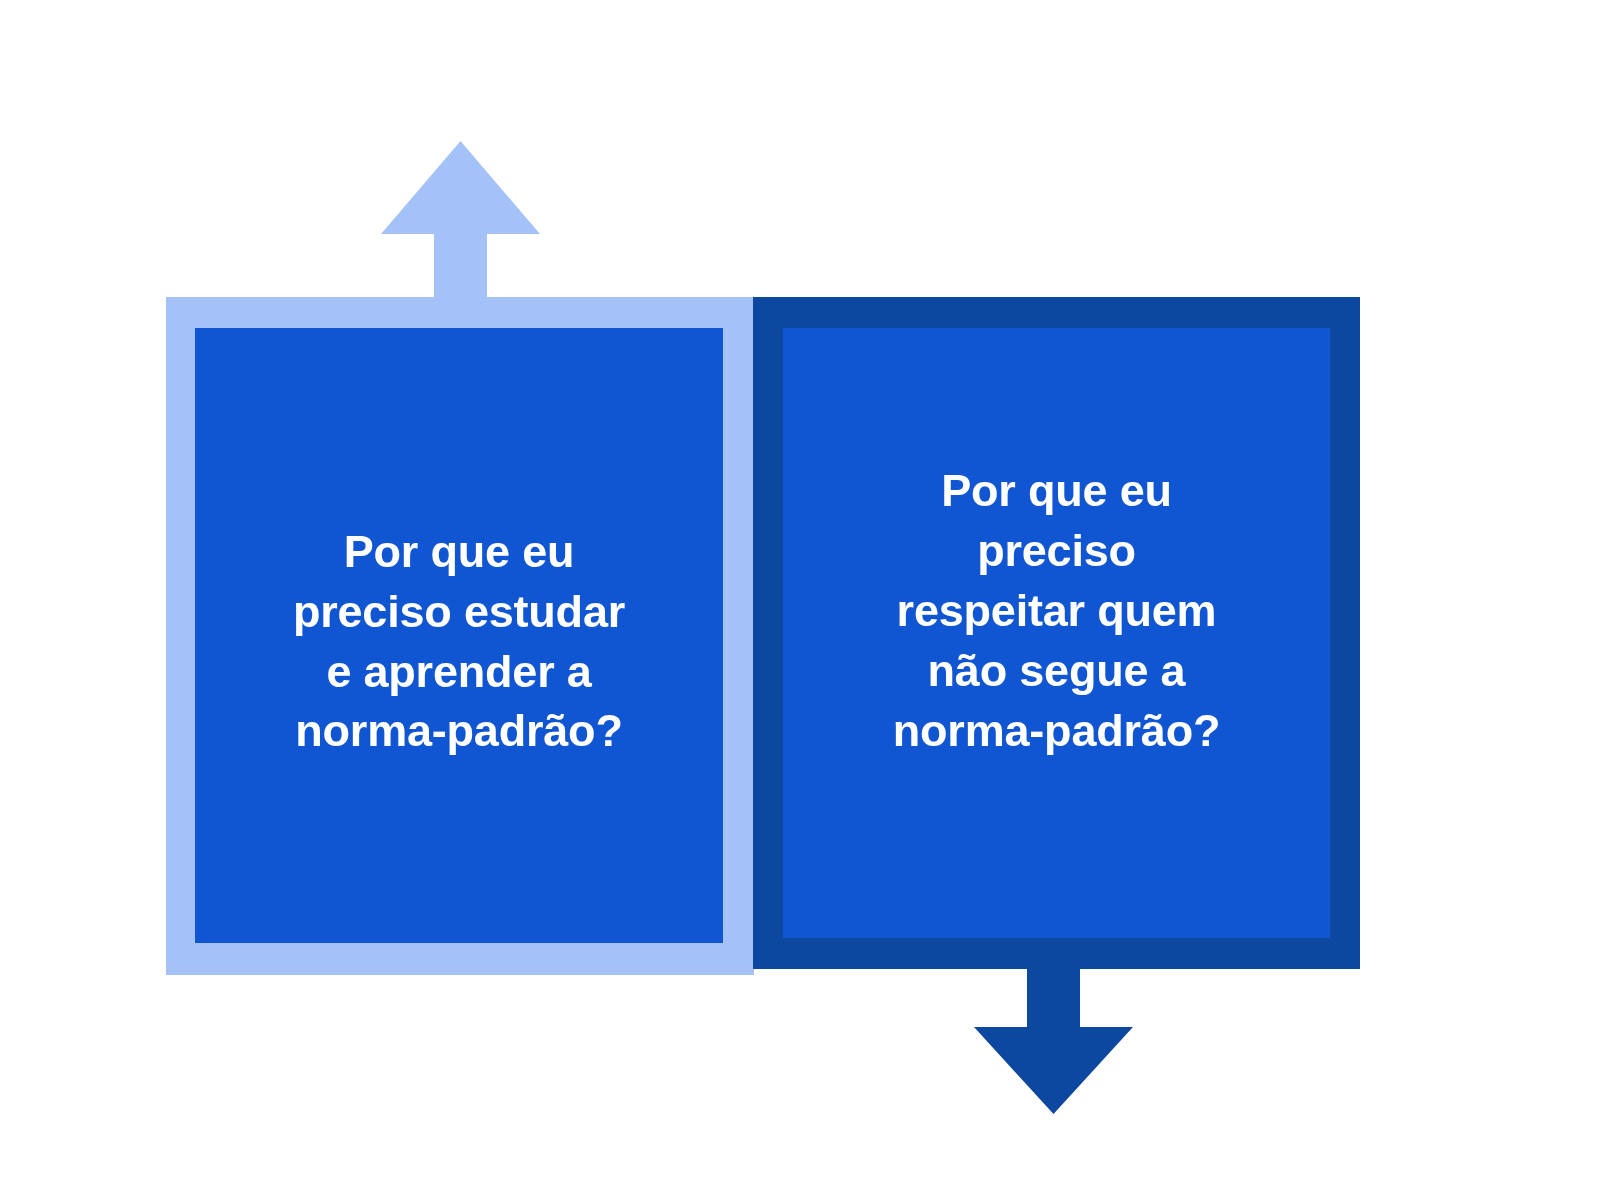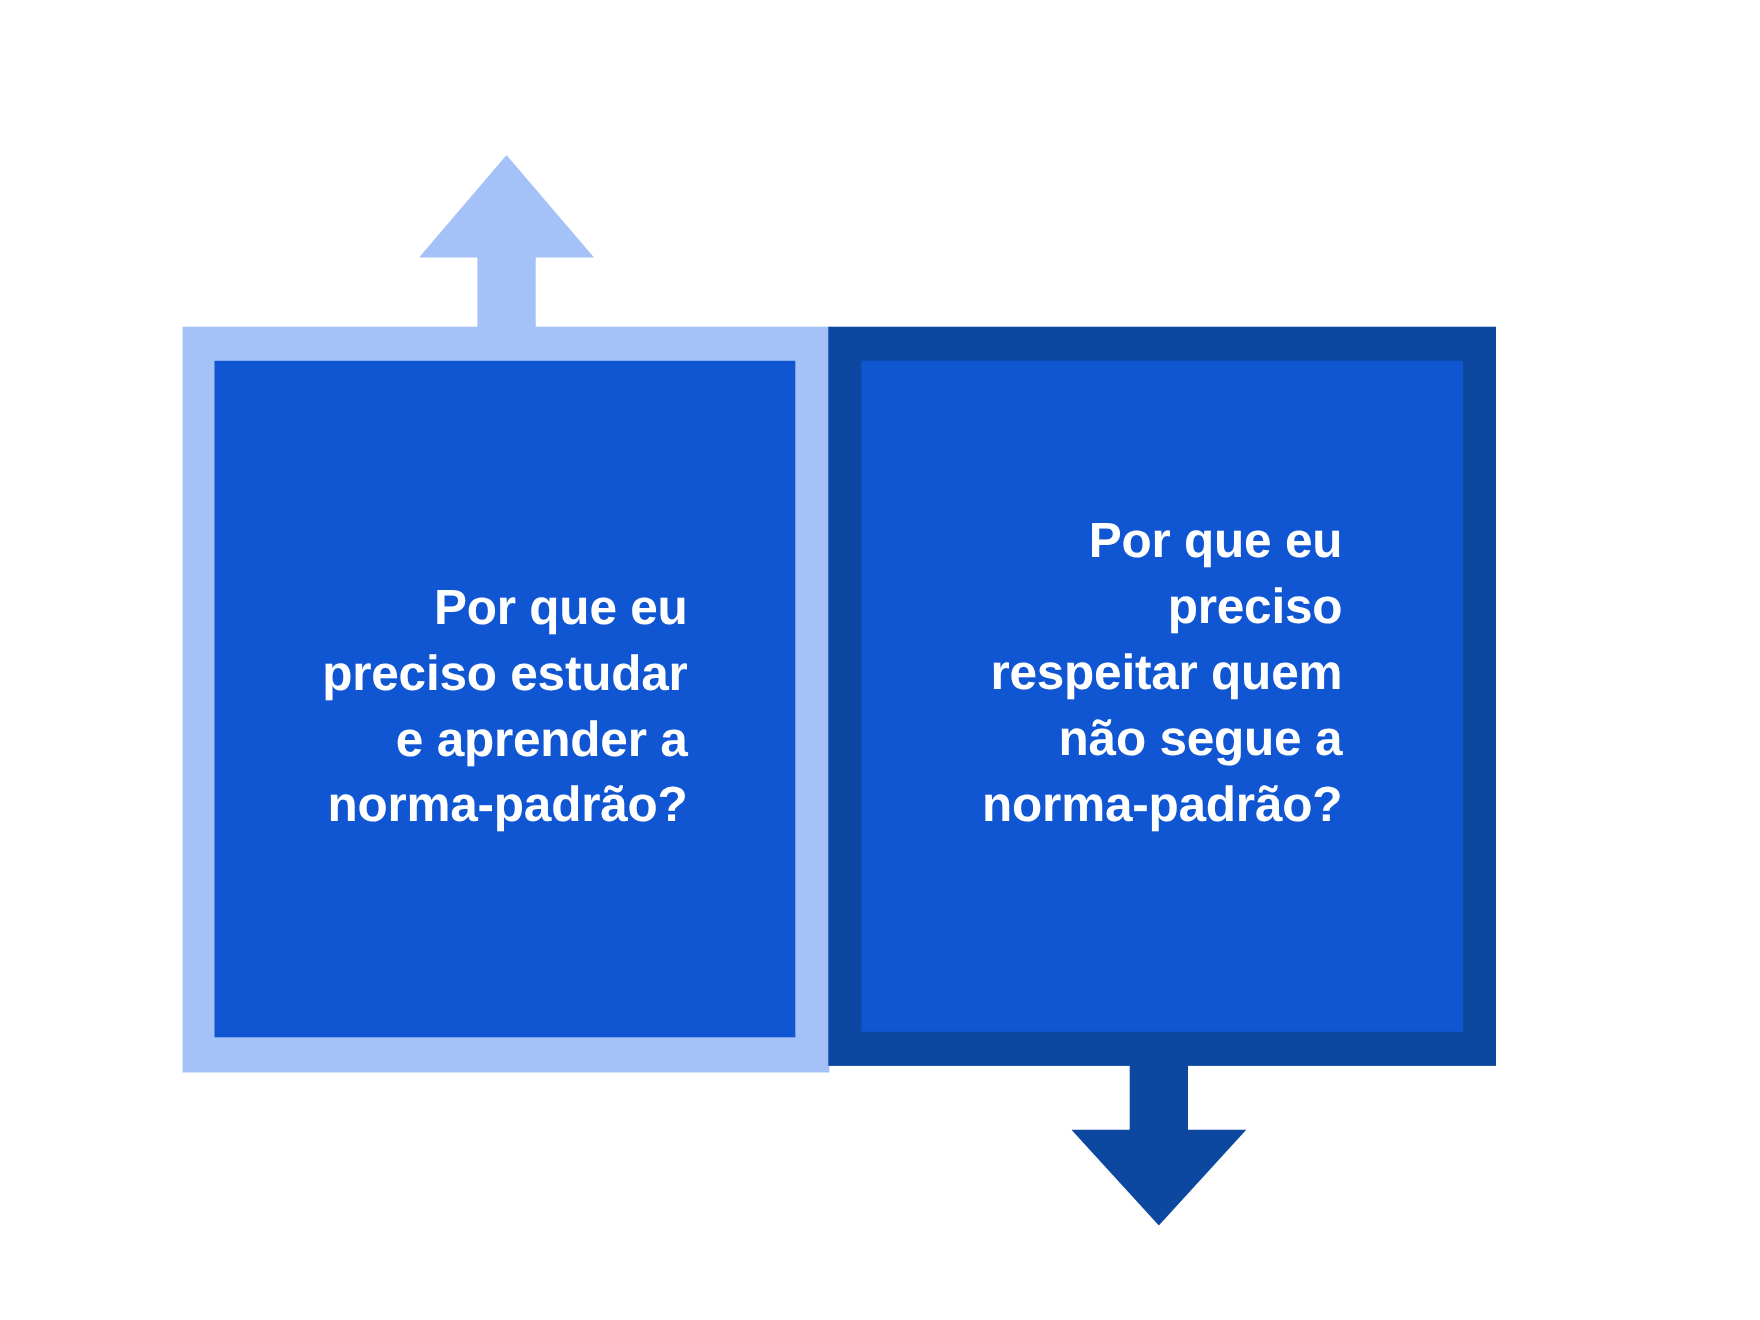--- a/index.html
+++ b/index.html
@@ -52,21 +52,21 @@
     display:flex;
     align-items:center;
     justify-content:center;
   }
 
   .card-text {
     color:#FFFFFF;
     font-weight:bold;
     font-size:45px;
     line-height:1.33;
-    text-align:right;
+    text-align:center;
     letter-spacing:-0.2px;
     white-space:pre-line;
     padding:0 14px;
   }
 
   .card-left .card-text  { transform:translateY(6px); }
   .card-right .card-text { transform:translateY(-22px); }
 
   
   .arrow { position:absolute; }

